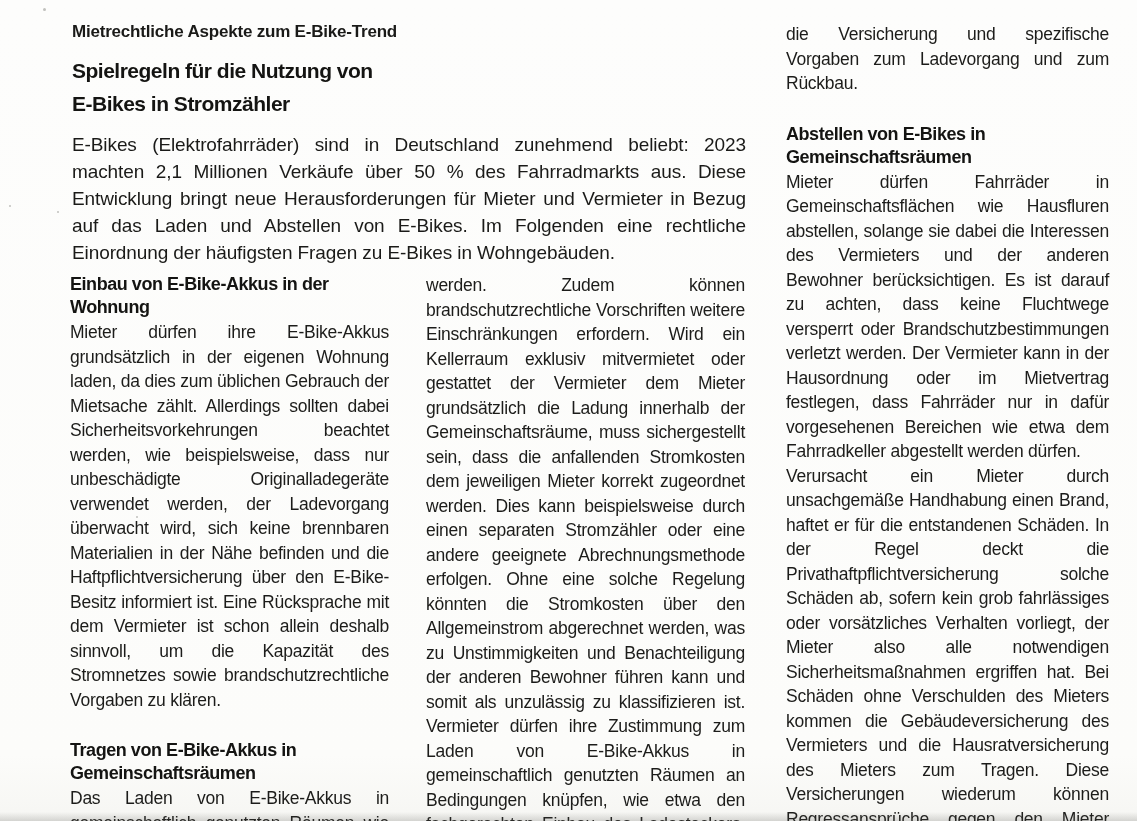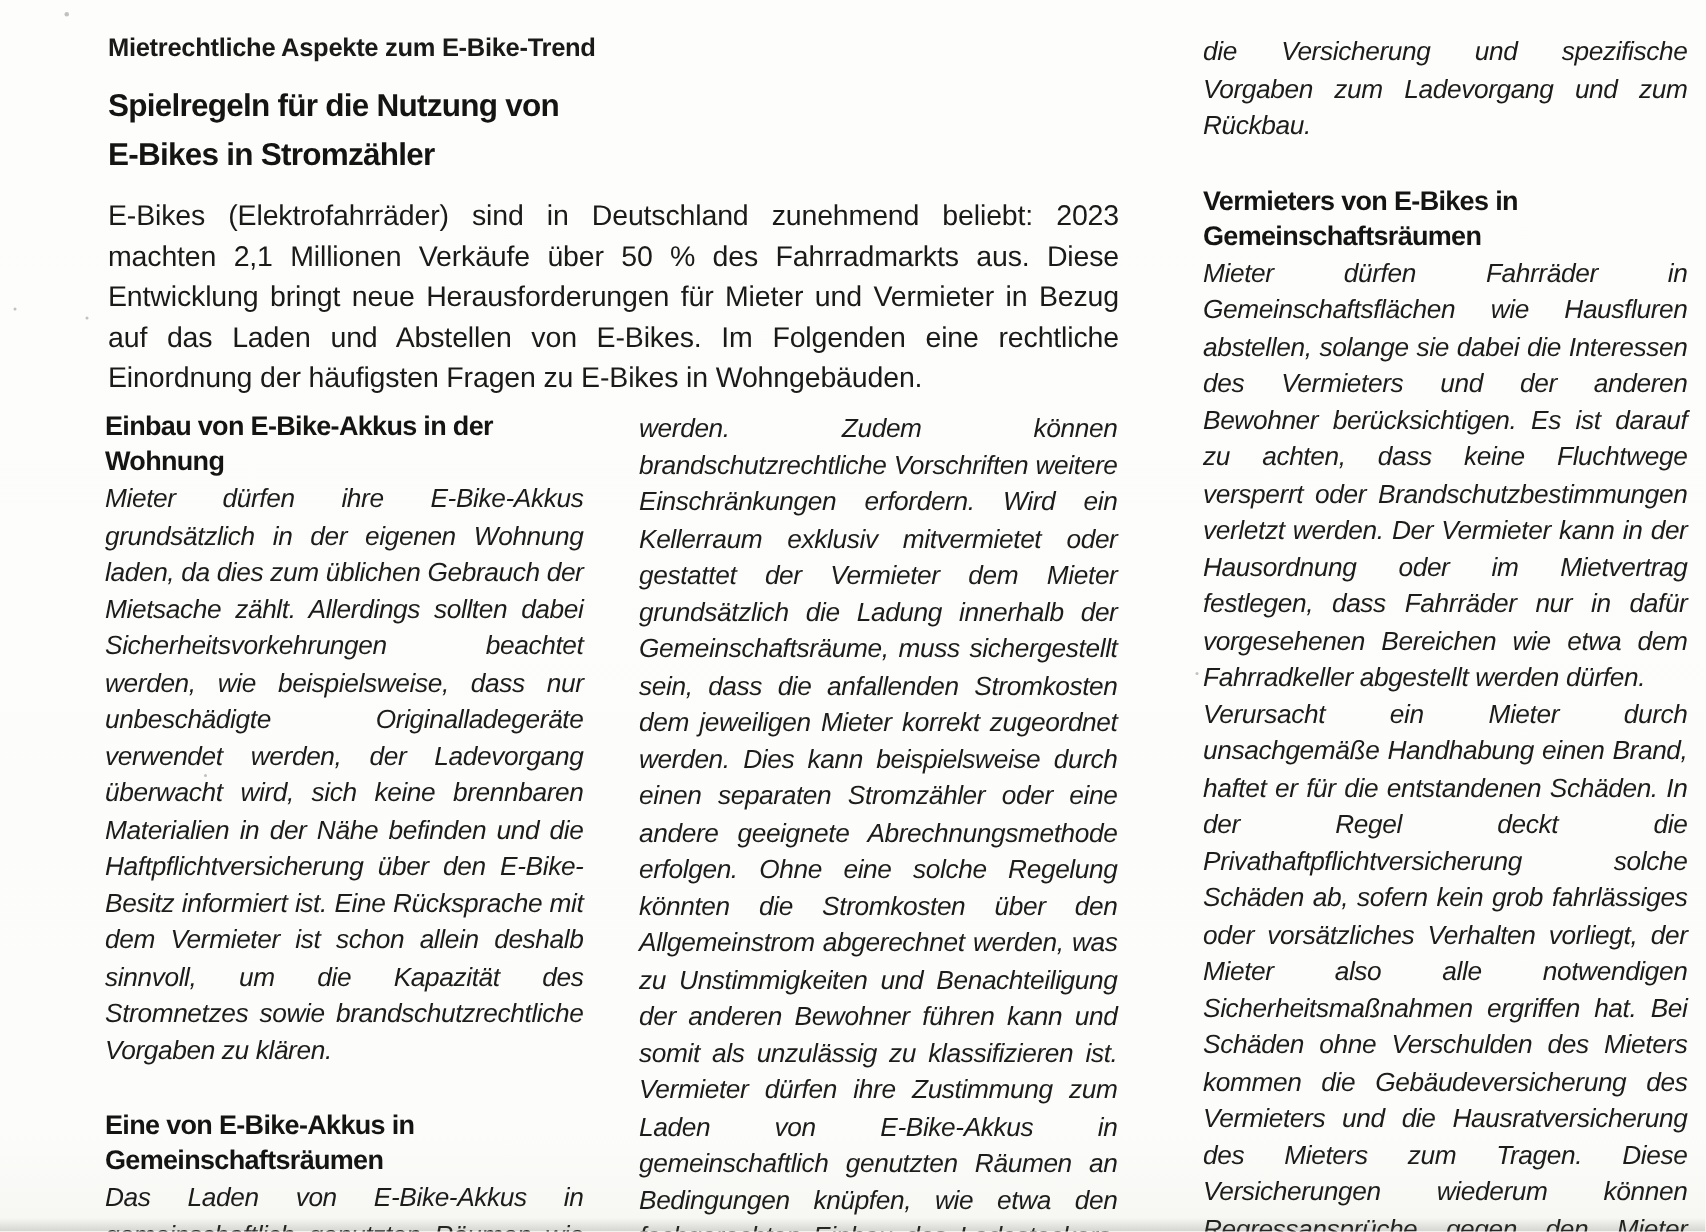--- a/index.html
+++ b/index.html
@@ -15,21 +15,21 @@
     font-family: "Liberation Sans", "DejaVu Sans", sans-serif;
     color: #1a1a18;
     -webkit-font-smoothing: antialiased;
   }
   .sheet {
     position: absolute;
     inset: 0;
     padding: 20px 28px 0 70px;
     box-sizing: border-box;
     display: flex;
-    gap: 56px;
+    gap: 40px;
     background: linear-gradient(180deg, #fdfdfc 0%, #fcfcfa 92%, #f6f6f3 100%);
   }
   .left-zone {
     width: 676px;
     flex: 0 0 676px;
   }
   
   .kicker {
     font-weight: bold;
     font-size: 17px;
@@ -80,21 +80,20 @@
   }
   .body-text {
     font-size: 17.5px;
     line-height: 24.5px;
     letter-spacing: -0.25px;
     text-align: justify;
     margin: 0;
     hyphens: auto;
     -webkit-hyphens: auto;
     color: #1c1c1a;
-    font-style: italic;
   }
   .mt-section { margin-top: 27px; }
   .mt-heading { margin-bottom: 1px; }
   
   .speck {
     position: absolute;
     background: #8f8f8b;
     border-radius: 50%;
     opacity: 0.55;
   }
@@ -122,35 +121,35 @@
       <div class="kicker">Mietrechtliche Aspekte zum E-Bike-Trend</div>
       <h1 class="article-title"><span>Spielregeln für die Nutzung von</span><br><span>E-Bikes in Stromzähler</span></h1>
       <p class="lead">E-Bikes (Elektrofahrräder) sind in Deutschland zunehmend beliebt: 2023 machten 2,1 Millionen Verkäufe über 50 % des Fahrradmarkts aus. Diese Entwicklung bringt neue Herausforderungen für Mieter und Vermieter in Bezug auf das Laden und Abstellen von E-Bikes. Im Folgenden eine rechtliche Einordnung der häufigsten Fragen zu E-Bikes in Wohngebäuden.</p>
     </div>
 
     <div class="cols">
 
       <div class="col">
         <h2 class="sec-heading mt-heading">Einbau von E-Bike-Akkus in der Wohnung</h2>
         <p class="body-text">Mieter dürfen ihre E-Bike-Akkus grundsätzlich in der eigenen Wohnung laden, da dies zum üblichen Gebrauch der Mietsache zählt. Allerdings sollten dabei Sicherheitsvorkehrungen beachtet werden, wie beispielsweise, dass nur unbeschädigte Originalladegeräte verwendet werden, der Ladevorgang überwacht wird, sich keine brennbaren Materialien in der Nähe befinden und die Haftpflichtversicherung über den E-Bike-Besitz informiert ist. Eine Rücksprache mit dem Vermieter ist schon allein deshalb sinnvoll, um die Kapazität des Stromnetzes sowie brandschutzrechtliche Vorgaben zu klären.</p>
-        <h2 class="sec-heading mt-section mt-heading">Eine von E-Bike-Akkus in Gemeinschaftsräumen</h2>
+        <h2 class="sec-heading mt-section mt-heading">Tragen von E-Bike-Akkus in Gemeinschaftsräumen</h2>
         <p class="body-text">Das Laden von E-Bike-Akkus in gemeinschaftlich genutzten Räumen wie Fluren oder Kellern bedarf der ausdrücklichen Zustimmung des Vermieters. Ohne diese Zustimmung kann es als unbefugter Eingriff in das Eigentum des Vermieters gewertet</p>
       </div>
 
       <div class="col">
         <p class="body-text">werden. Zudem können brandschutzrechtliche Vorschriften weitere Einschränkungen erfordern. Wird ein Kellerraum exklusiv mitvermietet oder gestattet der Vermieter dem Mieter grundsätzlich die Ladung innerhalb der Gemeinschaftsräume, muss sichergestellt sein, dass die anfallenden Stromkosten dem jeweiligen Mieter korrekt zugeordnet werden. Dies kann beispielsweise durch einen separaten Stromzähler oder eine andere geeignete Abrechnungsmethode erfolgen. Ohne eine solche Regelung könnten die Stromkosten über den Allgemeinstrom abgerechnet werden, was zu Unstimmigkeiten und Benachteiligung der anderen Bewohner führen kann und somit als unzulässig zu klassifizieren ist. Vermieter dürfen ihre Zustimmung zum Laden von E-Bike-Akkus in gemeinschaftlich genutzten Räumen an Bedingungen knüpfen, wie etwa den fachgerechten Einbau des Ladesteckers, regelmäßige Überprüfung der elektrischen Anlage, die Installation eines separaten Stromzählers, zusätzliche Brandmelder, die Meldung an</p>
       </div>
 
     </div>
   </div>
 
   <div class="col3">
     <p class="body-text">die Versicherung und spezifische Vorgaben zum Ladevorgang und zum Rückbau.</p>
 
-    <h2 class="sec-heading mt-section mt-heading">Vermieters von E-Bikes in Gemeinschaftsräumen</h2>
+    <h2 class="sec-heading mt-section mt-heading">Abstellen von E-Bikes in Gemeinschaftsräumen</h2>
     <p class="body-text">Mieter dürfen Fahrräder in Gemeinschaftsflächen wie Hausfluren abstellen, solange sie dabei die Interessen des Vermieters und der anderen Bewohner berücksichtigen. Es ist darauf zu achten, dass keine Fluchtwege versperrt oder Brandschutzbestimmungen verletzt werden. Der Vermieter kann in der Hausordnung oder im Mietvertrag festlegen, dass Fahrräder nur in dafür vorgesehenen Bereichen wie etwa dem Fahrradkeller abgestellt werden dürfen.</p>
 
     <p class="body-text">Verursacht ein Mieter durch unsachgemäße Handhabung einen Brand, haftet er für die entstandenen Schäden. In der Regel deckt die Privathaftpflichtversicherung solche Schäden ab, sofern kein grob fahrlässiges oder vorsätzliches Verhalten vorliegt, der Mieter also alle notwendigen Sicherheitsmaßnahmen ergriffen hat. Bei Schäden ohne Verschulden des Mieters kommen die Gebäudeversicherung des Vermieters und die Hausratversicherung des Mieters zum Tragen. Diese Versicherungen wiederum können Regressansprüche gegen den Mieter beziehungsweise seine Haftpflichtversicherung und/oder den Akkuhersteller</p>
 
   </div>
 
 </div>
 
 <div class="speck s1"></div>
 <div class="speck s2"></div>

